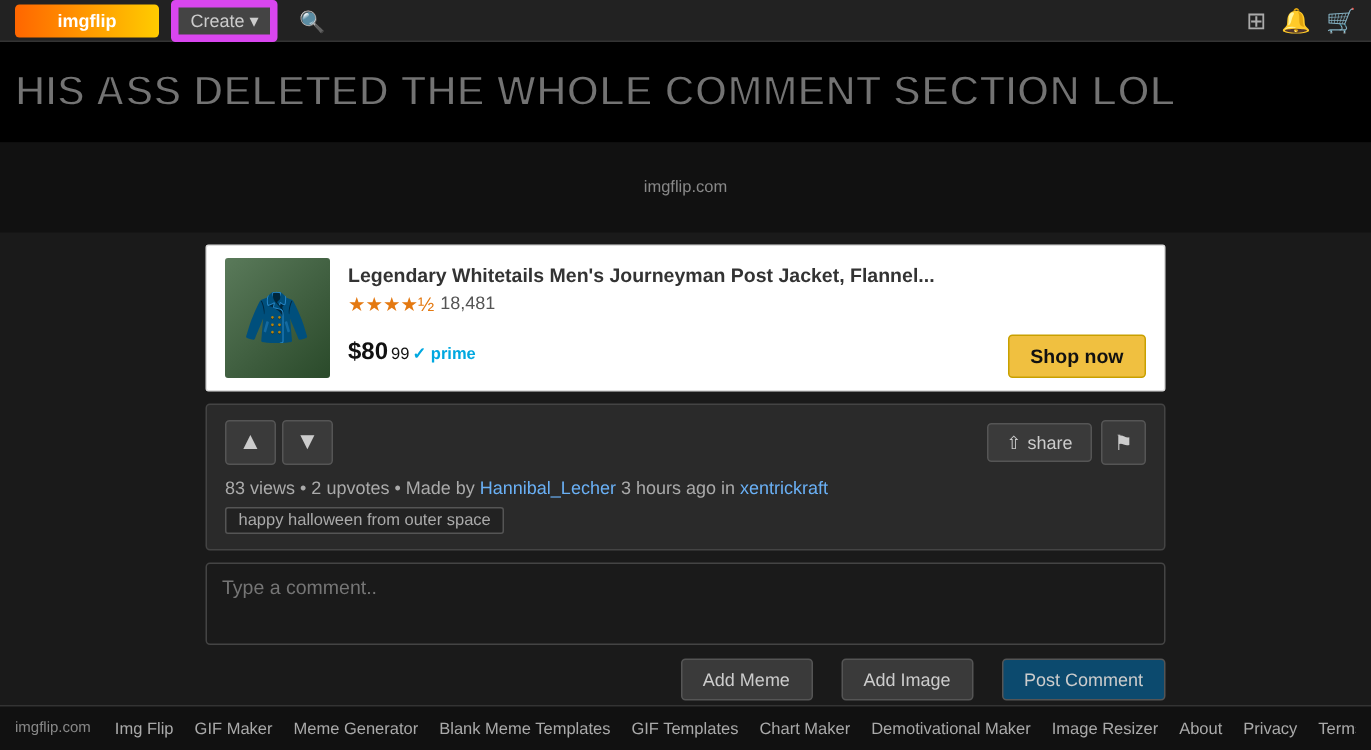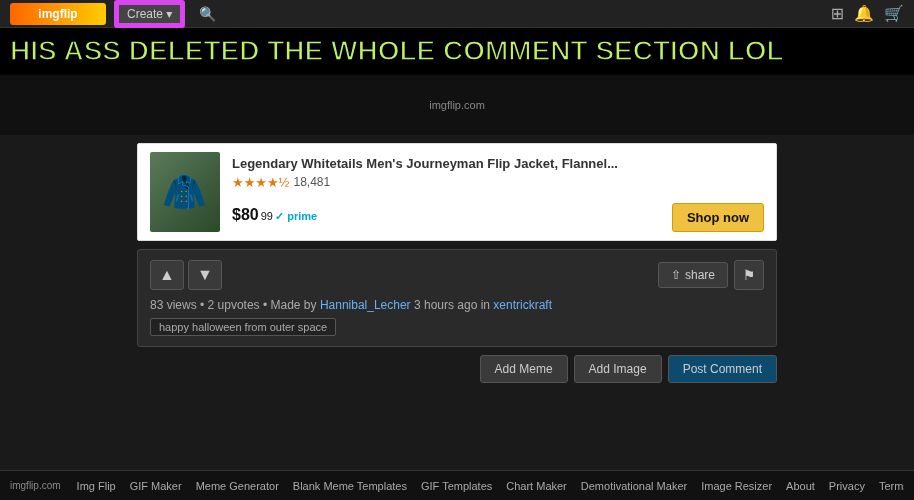--- a/index.html
+++ b/index.html
@@ -63,26 +63,26 @@
     }
     .top-bar-icon {
       color: #aaa;
       font-size: 16px;
       cursor: pointer;
     }
 
     
     #meme-caption {
       background-color: #000;
-      color: #bef264;
+      color: #737373;
       font-size: 28px;
       font-weight: 900;
       font-family: Impact, Arial Black, sans-serif;
       text-transform: uppercase;
-      padding: 8px 10px;
+      padding: 18px 10px;
       line-height: 1.1;
       -webkit-text-stroke: 1.5px black;
       text-shadow: 2px 2px 0 #000, -2px -2px 0 #000, 2px -2px 0 #000, -2px 2px 0 #000;
     }
 
     
     #meme-image-container {
       background-color: #111;
       display: flex;
       justify-content: center;
@@ -267,21 +267,21 @@
       border-radius: 3px;
       color: #888;
       font-size: 13px;
       padding: 8px 10px;
       resize: none;
       font-family: Arial, sans-serif;
     }
     #comment-buttons {
       display: flex;
       justify-content: flex-end;
-      gap: 6px;
+      gap: 19px;
       margin-top: 6px;
     }
     .comment-action-btn {
       background-color: #3a3a3a;
       border: 1px solid #555;
       color: #ccc;
       padding: 6px 14px;
       border-radius: 3px;
       font-size: 12px;
       cursor: pointer;
@@ -350,21 +350,21 @@
 
 <div id="meme-caption">HIS ASS DELETED THE WHOLE COMMENT SECTION LOL</div>
 
 <div id="meme-image-container">
   <span id="imgflip-watermark">imgflip.com</span>
 </div>
 
 <div id="ad-banner">
   <div id="ad-product-img"></div>
   <div id="ad-text-area">
-    <div id="ad-title">Legendary Whitetails Men's Journeyman Flip Jacket, Flannel...</div>
+    <div id="ad-title">Legendary Whitetails Men's Journeyman Post Jacket, Flannel...</div>
     <div id="ad-stars">
       <span>★★★★½</span>
       <span id="ad-rating-count">18,481</span>
     </div>
     <div id="ad-price">
       <span>$80</span>
         <sup>99</sup>
       <span id="prime-badge">✓ prime</span>
     </div>
   </div>
@@ -392,20 +392,21 @@
     <span> • </span>
     <span> Made by </span>
     <a>Hannibal_Lecher</a>
     <span> 3 hours ago in </span>
     <a>xentrickraft</a>
   </div>
   <span id="tag-badge">happy halloween from outer space</span>
 </div>
 
 <div id="comment-area">
+  <textarea id="comment-textarea" placeholder="Type a comment.." style=""></textarea>
   <div id="comment-buttons">
     <button class="comment-action-btn">Add Meme</button>
     <button class="comment-action-btn">Add Image</button>
     <button id="post-comment-btn">Post Comment</button>
   </div>
 </div>
 
 <div id="footer">
   <span id="footer-logo">imgflip.com</span>
   <div id="footer-links">

